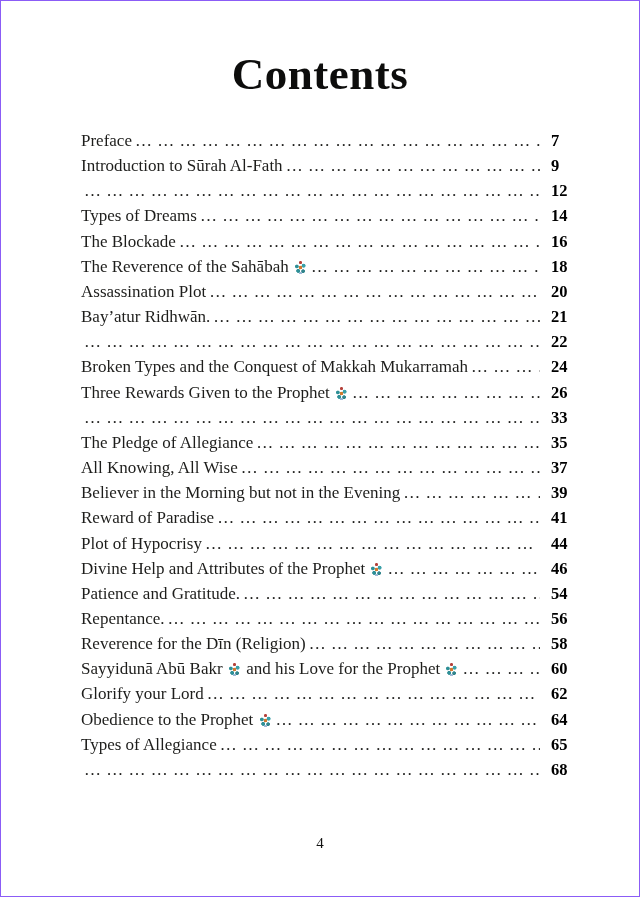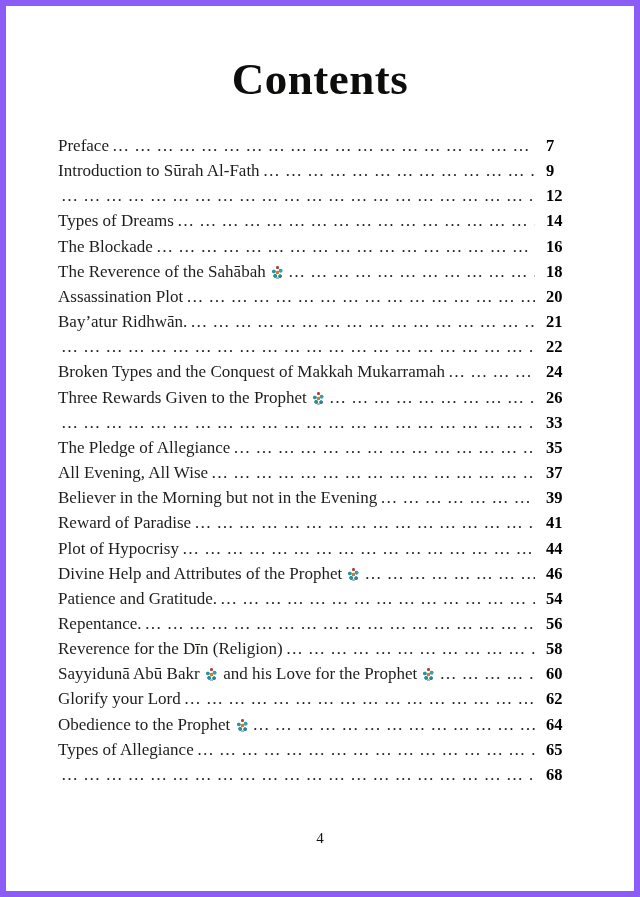--- a/index.html
+++ b/index.html
@@ -2,37 +2,38 @@
 <html><head>
 <meta charset="utf-8">
 <style>
   html, body { margin: 0; padding: 0; background: #f2f2f2; }
   .page {
     position: relative;
     width: 640px;
     height: 897px;
     margin: 0 auto;
     background: #ffffff;
-    border: 6px solid #8b5cf6;
+    border: 1px solid #8b5cf6;
     box-sizing: border-box;
     overflow: hidden;
     font-family: "Liberation Serif", "DejaVu Serif", serif;
     color: #1d1d1b;
   }
   .title {
     margin: 46px 0 27px 0;
     font-size: 45px;
     line-height: 1.2;
     font-weight: 700;
     text-align: center;
     letter-spacing: 0.5px;
     color: #0d0d0c;
   }
   .toc {
     padding: 0 52px 0 52px;
+    margin-left: 28px;
   }
   .toc-row {
     display: flex;
     align-items: baseline;
     line-height: 25.15px;
     font-size: 17px;
     white-space: nowrap;
   }
   .toc-title {
     flex: 0 1 auto;
@@ -143,21 +144,21 @@
       <div class="toc-row">
         <span class="toc-leader">… … … … … … … … … … … … … … … … … … … … … … … … … … … … … … … … … … … … … … … … … … … … … … … … … …</span>
         <span class="toc-page">33</span>
       </div>
       <div class="toc-row">
         <span class="toc-title">The Pledge of Allegiance</span>
         <span class="toc-leader">… … … … … … … … … … … … … … … … … … … … … … … … … … … … … … … … … … … … … … … … … … … … … … … … … …</span>
         <span class="toc-page">35</span>
       </div>
       <div class="toc-row">
-        <span class="toc-title">All Evening, All Wise</span>
+        <span class="toc-title">All Knowing, All Wise</span>
         <span class="toc-leader">… … … … … … … … … … … … … … … … … … … … … … … … … … … … … … … … … … … … … … … … … … … … … … … … … …</span>
         <span class="toc-page">37</span>
       </div>
       <div class="toc-row">
         <span class="toc-title">Believer in the Morning but not in the Evening</span>
         <span class="toc-leader">… … … … … … … … … … … … … … … … … … … … … … … … … … … … … … … … … … … … … … … … … … … … … … … … … …</span>
         <span class="toc-page">39</span>
       </div>
       <div class="toc-row">
         <span class="toc-title">Reward of Paradise</span>

